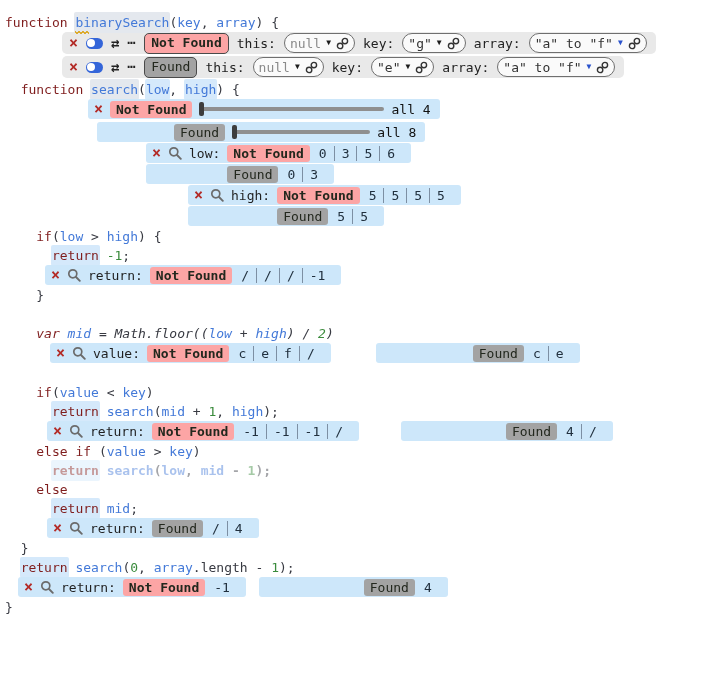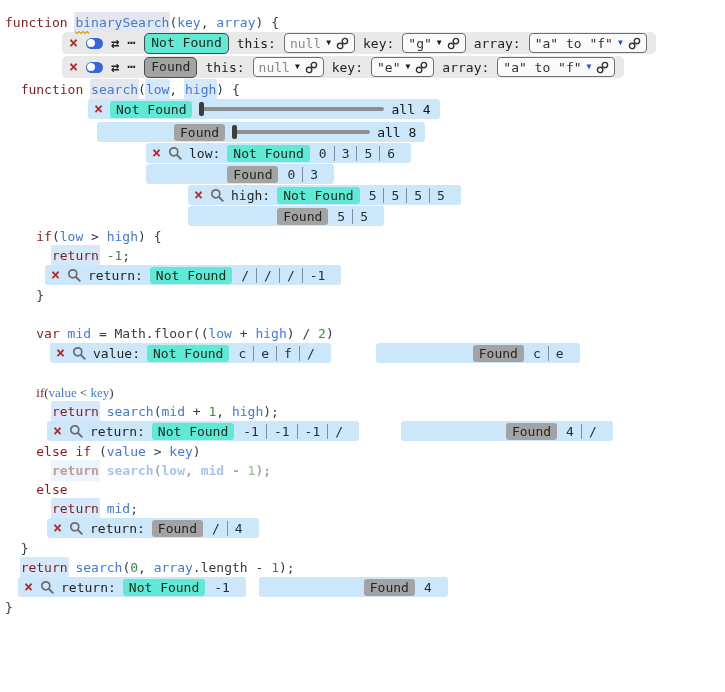--- a/index.html
+++ b/index.html
@@ -25,25 +25,25 @@
   .call-row{background:#e9e9e9;border-radius:5px;height:22px;display:inline-flex;
             align-items:center;gap:8px;padding:0 9px 0 7px;margin-bottom:2px;}
   .probe-row{background:#cde7fa;border-radius:3px;height:20px;display:inline-flex;
              align-items:center;gap:7px;padding:0 9px 0 6px;margin-bottom:1px;}
   .icon-close{color:#b32b27;font-weight:900;font-size:15px;line-height:14px;cursor:pointer;}
   .icon-toggle{width:17px;height:11px;background:#3465d9;border-radius:6px;position:relative;display:inline-block;}
   .icon-toggle::after{content:"";position:absolute;left:1px;top:1.5px;width:8px;height:8px;background:#fff;border-radius:50%;}
   .icon-swap{color:#222;font-weight:700;font-size:14px;line-height:14px;}
   .icon-more{color:#222;font-weight:700;font-size:13px;letter-spacing:1px;line-height:14px;}
   .badge{border-radius:3px;padding:0 6px;color:#23281e;height:17px;line-height:17px;display:inline-block;}
-  .badge-notfound{background:#5eead4;}
+  .badge-notfound{background:#fca5a5;font-weight:bold;}
   .badge-found{background:#a3a3a3;}
   .btn-badge{border:1px solid #4a4a4a;border-radius:5px;height:19px;line-height:18px;cursor:pointer;}
   .field-label{color:#222;}
-  .dropdown{background:#fafafa;border:1px solid #6f6f6f;border-radius:4px;height:18px;
+  .dropdown{background:#fafafa;border:1px solid #6f6f6f;border-radius:10px;height:18px;
             display:inline-flex;align-items:center;gap:5px;padding:0 5px;cursor:pointer;}
   .dd-value{color:#333;}
   .dd-muted{color:#8a8a8a;}
   .caret{font-size:8px;color:#1c1c1c;line-height:10px;}
   .caret-blue{color:#2a52cc;}
   .probe-label{color:#1f1f1f;}
   .vals{display:inline-flex;align-items:center;}
   .val{padding:0 7px;border-left:1px solid #7d8fa3;color:#21303e;height:15px;line-height:15px;}
   .val:first-child{border-left:none;padding-left:2px;}
   .ghost{visibility:hidden;display:inline-flex;align-items:center;gap:7px;}
@@ -236,21 +236,21 @@
         <span class="badge badge-notfound">Not Found</span>
         <span class="vals">
           <span class="val">/</span>
           <span class="val">/</span>
           <span class="val">/</span>
           <span class="val">-1</span>
         </span>
       </div></div>
     <div class="code-line" style="padding-left: 31.28px;"><span class="tok tok-pl">}</span></div>
     <div class="code-line">&nbsp;</div>
-    <div class="code-line" style="padding-left: 31.28px;"><span class="tok tok-kw">var </span><span class="tok tok-id">mid</span><span class="tok tok-pl"> = Math.floor((</span><span class="tok tok-id">low</span><span class="tok tok-pl"> + </span><span class="tok tok-id">high</span><span class="tok tok-pl">) / </span><span class="tok tok-num">2</span><span class="tok tok-pl">)</span></div>
+    <div class="code-line" style="padding-left: 31.28px; font-style: italic;"><span class="tok tok-kw">var </span><span class="tok tok-id">mid</span><span class="tok tok-pl"> = Math.floor((</span><span class="tok tok-id">low</span><span class="tok tok-pl"> + </span><span class="tok tok-id">high</span><span class="tok tok-pl">) / </span><span class="tok tok-num">2</span><span class="tok tok-pl">)</span></div>
     <div class="widget"><div class="probe-row" style="margin-left: 45px;">
         <span class="icon-close">×</span>
         <span>
           <svg width="14" height="14" viewBox="0 0 14 14">
             <circle cx="5.8" cy="5.8" r="4" fill="none" stroke="#6b6b6b" stroke-width="1.7"></circle>
             <line x1="9" y1="9" x2="12.8" y2="12.8" stroke="#6b6b6b" stroke-width="1.9" stroke-linecap="round"></line>
           </svg>
         </span>
         <span class="probe-label">value:</span>
         <span class="badge badge-notfound">Not Found</span>
@@ -271,21 +271,21 @@
           </span>
           <span class="probe-label">value:</span>
         </span>
         <span class="badge badge-found">Found</span>
         <span class="vals">
           <span class="val">c</span>
           <span class="val">e</span>
         </span>
       </div></div>
     <div class="code-line">&nbsp;</div>
-    <div class="code-line" style="padding-left: 31.28px; font-family: Liberation Serif, serif;"><span class="tok tok-kw">if</span><span class="tok tok-pl">(</span><span class="tok tok-id">value</span><span class="tok tok-pl"> &lt; </span><span class="tok tok-id">key</span><span class="tok tok-pl">)</span></div>
+    <div class="code-line" style="padding-left: 31.28px;"><span class="tok tok-kw">if</span><span class="tok tok-pl">(</span><span class="tok tok-id">value</span><span class="tok tok-pl"> &lt; </span><span class="tok tok-id">key</span><span class="tok tok-pl">)</span></div>
     <div class="code-line" style="padding-left: 46.92px;"><span class="tok tok-kw hl-blue">return</span><span class="tok tok-pl"> </span><span class="tok tok-id">search</span><span class="tok tok-pl">(</span><span class="tok tok-id">mid</span><span class="tok tok-pl"> + </span><span class="tok tok-num">1</span><span class="tok tok-pl">, </span><span class="tok tok-id">high</span><span class="tok tok-pl">);</span></div>
     <div class="widget"><div class="probe-row" style="margin-left: 42px;">
         <span class="icon-close">×</span>
         <span>
           <svg width="14" height="14" viewBox="0 0 14 14">
             <circle cx="5.8" cy="5.8" r="4" fill="none" stroke="#6b6b6b" stroke-width="1.7"></circle>
             <line x1="9" y1="9" x2="12.8" y2="12.8" stroke="#6b6b6b" stroke-width="1.9" stroke-linecap="round"></line>
           </svg>
         </span>
         <span class="probe-label">return:</span>

